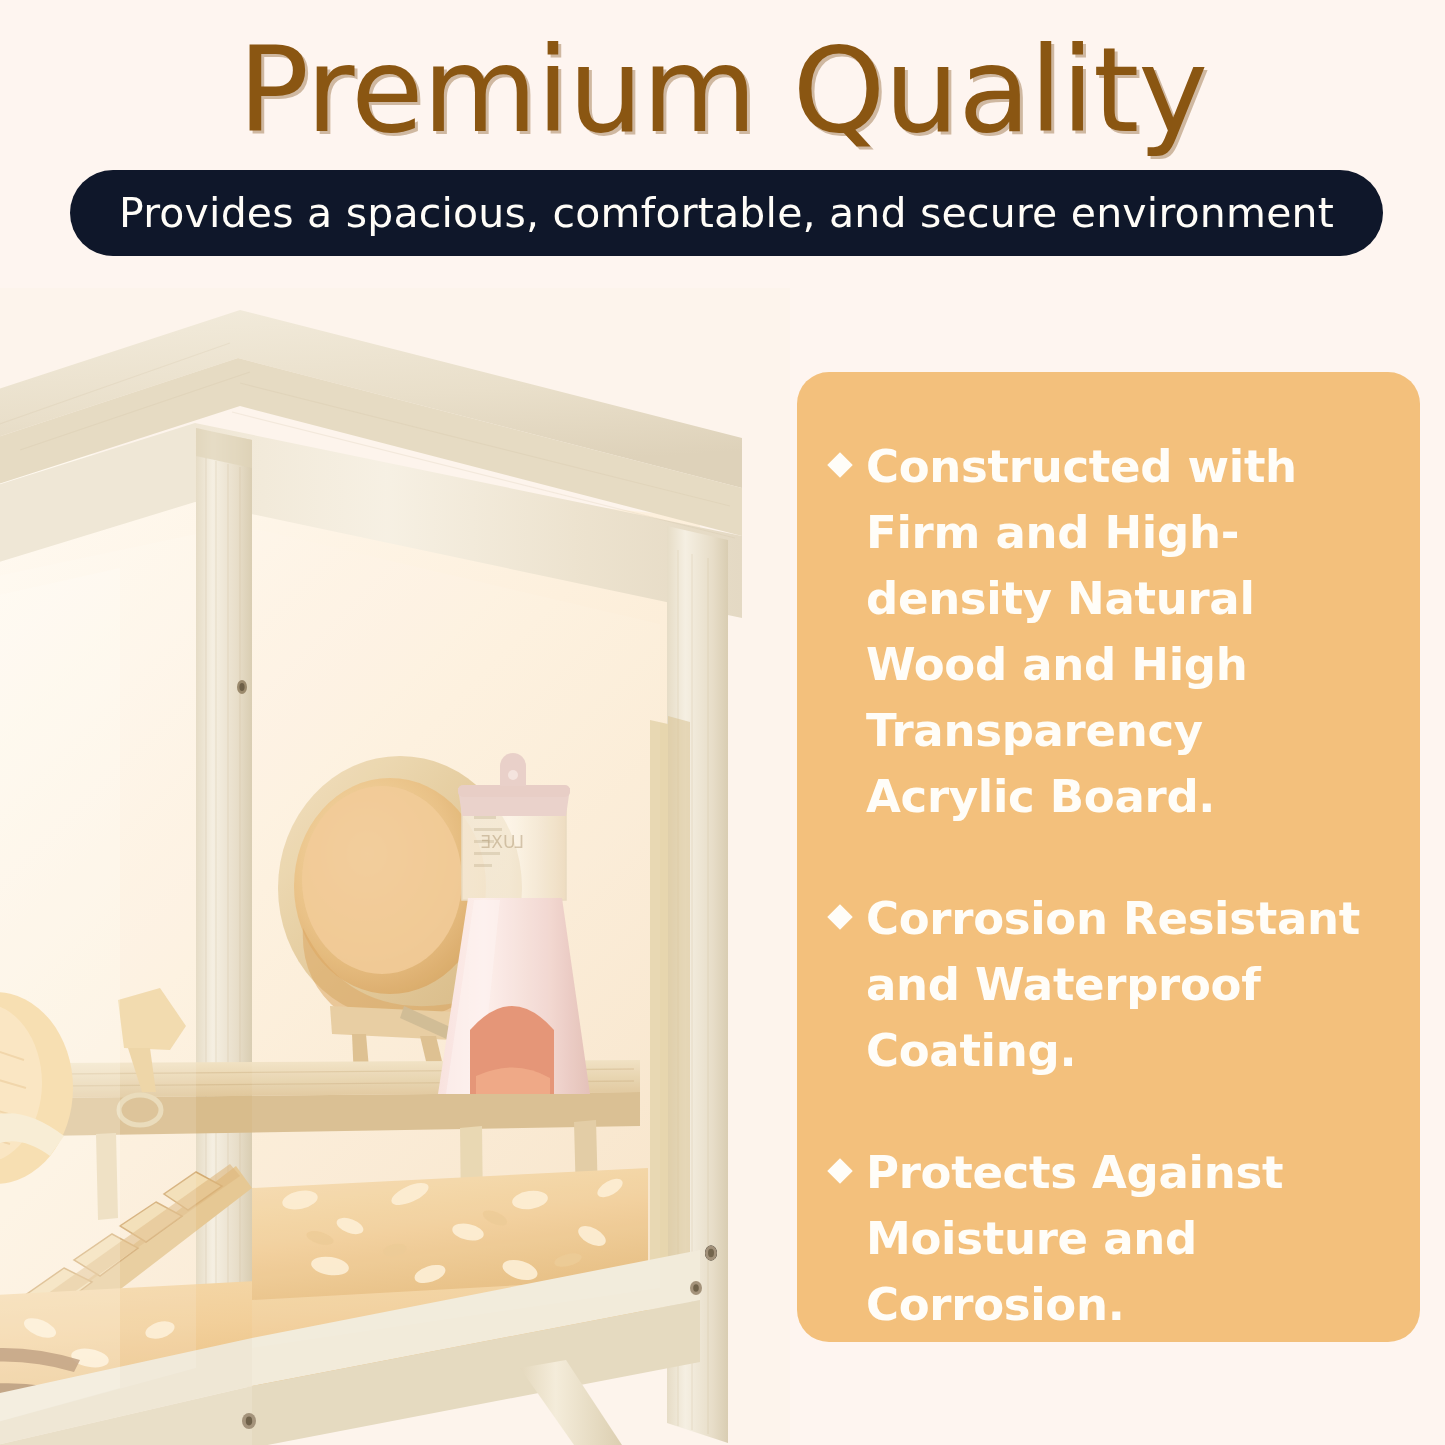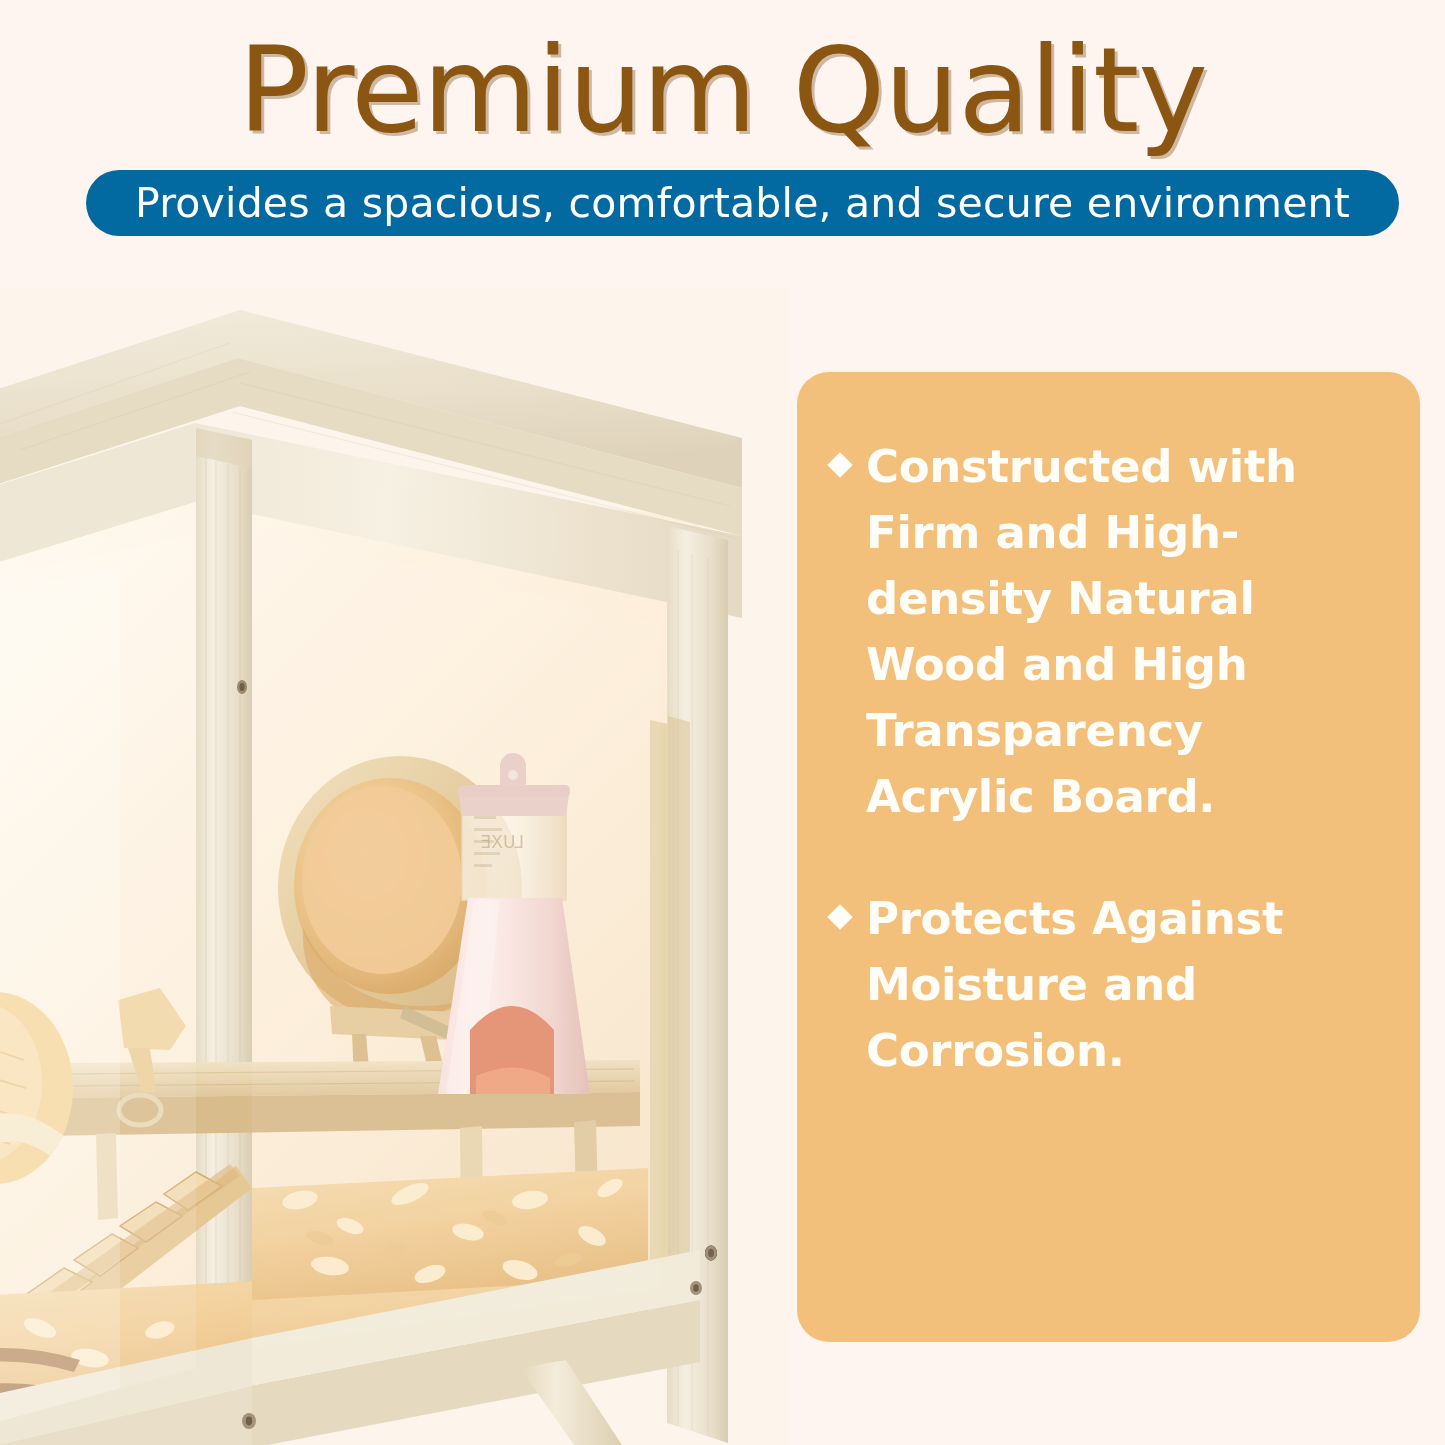--- a/index.html
+++ b/index.html
@@ -27,25 +27,25 @@
     font-size: 118px;
     line-height: 128px;
     letter-spacing: -1px;
     color: #8a5612;
     text-shadow: 3px 3px 0 rgba(120, 72, 14, .35);
     white-space: nowrap;
   }
 
   .subtitle-banner {
     position: absolute;
-    left: 86px;
+    left: 70px;
     top: 170px;
     width: 1313px;
-    height: 66px;
-    background: #0369a1;
+    height: 86px;
+    background: #0f172a;
     border-radius: 43px;
     display: flex;
     align-items: center;
     justify-content: center;
   }
   .subtitle-text {
     font-family: "DejaVu Sans", sans-serif;
     font-size: 41px;
     line-height: 46px;
     color: #fffdf8;
@@ -370,19 +370,23 @@
 </div>
 
 <div class="features-panel">
 
   <div class="feature-item">
     <span class="bullet-diamond"></span>
     <span class="feature-text">Constructed with Firm and High-density Natural Wood and High Transparency Acrylic Board.</span>
   </div>
 
 
+  <div class="feature-item">
+    <span class="bullet-diamond"></span>
+    <span class="feature-text">Corrosion Resistant and Waterproof Coating.</span>
+  </div>
 
   <div class="feature-item">
     <span class="bullet-diamond"></span>
     <span class="feature-text">Protects Against Moisture and Corrosion.</span>
   </div>
 
 </div>
 
 </body></html>

